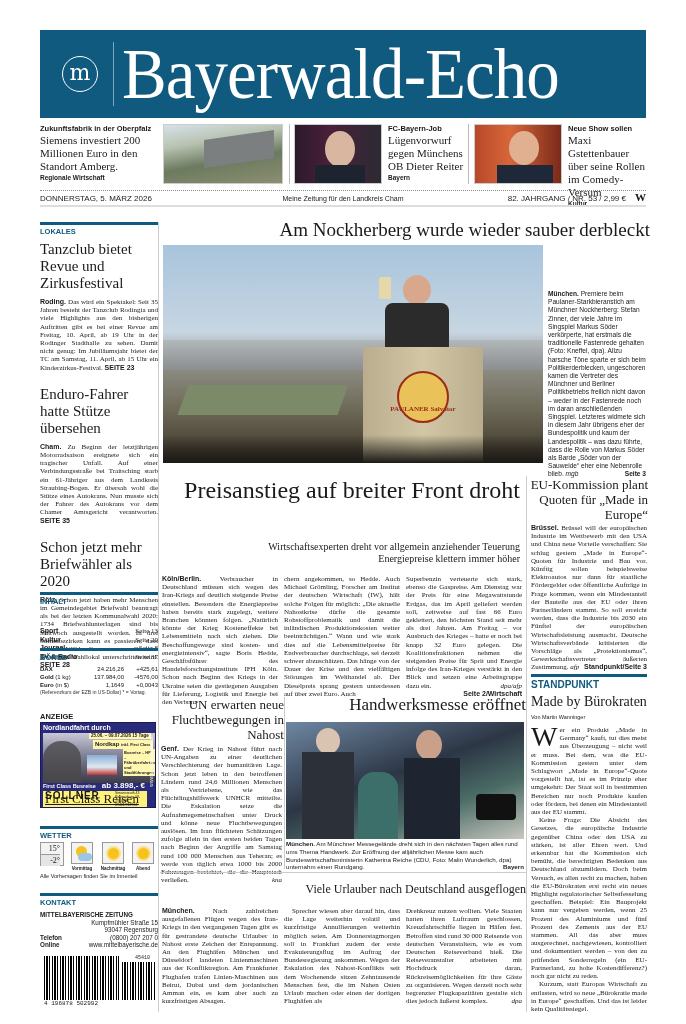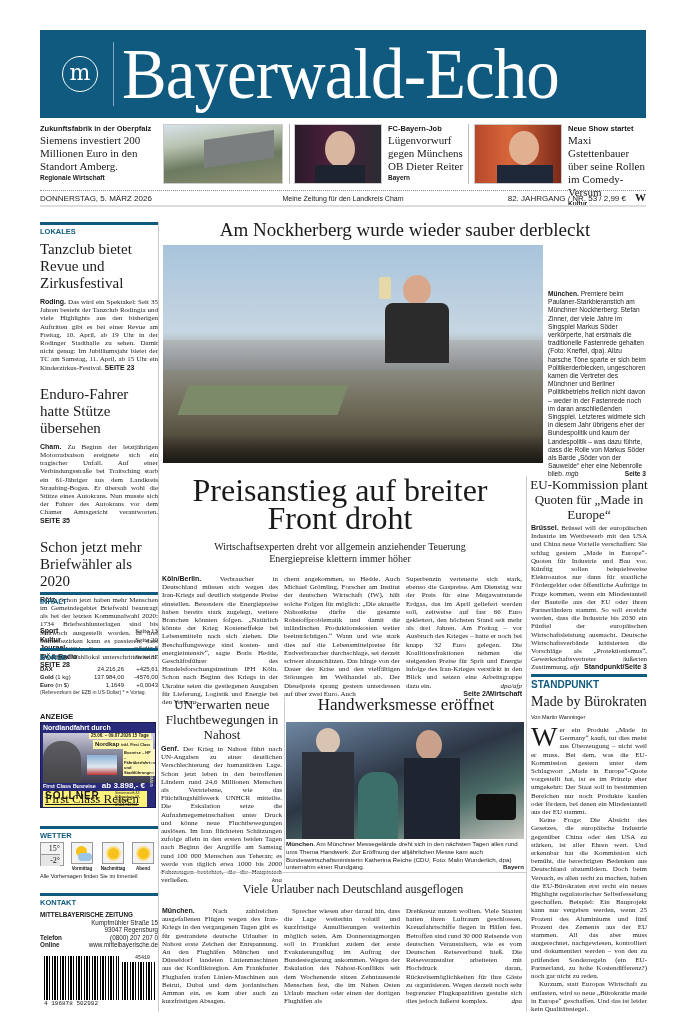--- a/index.html
+++ b/index.html
@@ -35,21 +35,21 @@
   .col-rule { width: 1px; background: #ccc; }
 
   .inh-row { font-family: "Liberation Sans", sans-serif; font-size: 7px; line-height: 8.5px; display: flex; justify-content: space-between; width: 118px; }
   .inh-row .r { font-family: "Liberation Serif", serif; }
   .boerse-row { font-family: "Liberation Sans", sans-serif; font-size: 6px; line-height: 8px; display: flex; width: 118px; }
   .boerse-row .n { width: 40px; }
   .boerse-row .v { width: 44px; text-align: right; }
   .boerse-row .c { width: 34px; text-align: right; }
 
   
-  .headline { font-family: "Liberation Serif", serif; text-align: center; }
+  .headline { font-family: "Liberation Serif", serif; text-align: right; }
   .caption { font-family: "Liberation Sans", sans-serif; font-size: 6.6px; line-height: 8.2px; }
 
   
   .photo-stage { background: linear-gradient(180deg, #a8c4dc 0%, #c7d6e2 40%, #8f8f86 55%, #6e6a58 75%, #3a3226 100%); }
   .photo-handwerk { background: linear-gradient(160deg, #6f87a3 0%, #2c3645 45%, #4b6c66 70%, #c8c8c0 100%); }
 
   .weather-box { border: 1px solid #999; background: #f3f3f3; }
   .barcode { background: repeating-linear-gradient(90deg, #000 0 1px, #fff 1px 2px, #000 2px 4px, #fff 4px 5px, #000 5px 6px, #fff 6px 8px); }
 </style>
 </head>
@@ -78,21 +78,21 @@
   <div class="teaser-kicker">FC-Bayern-Job</div>
   <div class="teaser-text">Lügenvorwurf gegen Münchens OB Dieter Reiter</div>
   <div class="teaser-dept">Bayern</div>
 </div>
 <div class="abs vrule" style="left:468px;top:124px;height:60px;"></div>
 <div class="abs teaser-img" style="left:474px;top:124px;width:88px;height:60px;background:linear-gradient(90deg,#b8482a 0%,#d8663a 40%,#7a2a1a 100%);">
   <div class="abs" style="left:34px;top:6px;width:30px;height:34px;border-radius:50%;background:#e0b090;"></div>
   <div class="abs" style="left:22px;top:40px;width:56px;height:20px;background:#1e2838;"></div>
 </div>
 <div class="abs" style="left:568px;top:124px;width:80px;">
-  <div class="teaser-kicker">Neue Show startet</div>
+  <div class="teaser-kicker">Neue Show sollen</div>
   <div class="teaser-text">Maxi Gstettenbauer über seine Rollen im Comedy-Versum</div>
   <div class="teaser-dept">Kultur</div>
 </div>
 
 <div id="dateline-rule-top" class="abs"></div>
 <div class="abs dateline" style="left:40px;">DONNERSTAG, 5. MÄRZ 2026</div>
 <div class="abs dateline" style="left:0;width:686px;text-align:center;font-size:7px;">Meine Zeitung für den Landkreis Cham</div>
 <div class="abs dateline" style="right:60px;">82. JAHRGANG / NR. 53 / 2,99 €</div>
 <div class="abs dateline" style="right:40px;top:192px;font-family:'Liberation Serif',serif;font-weight:bold;font-size:11px;">W</div>
 <div id="dateline-rule-bottom" class="abs"></div>
@@ -237,30 +237,34 @@
 
 <div class="abs col-rule" style="left:158px;top:222px;height:790px;"></div>
 
 <div class="abs headline" style="left:160px;top:218px;width:490px;font-size:19px;line-height:24px;">Am Nockherberg wurde wieder sauber derbleckt</div>
 <div class="abs photo-stage" style="left:163px;top:245px;width:380px;height:218px;overflow:hidden;">
   <div class="abs" style="left:0;top:95px;width:380px;height:30px;background:linear-gradient(180deg,#b0b4b6,#8d9094);opacity:.8;"></div>
   <div class="abs" style="left:20px;top:140px;width:160px;height:30px;background:#7c8a6a;transform:skewX(-20deg);"></div>
   <div class="abs" style="left:240px;top:30px;width:28px;height:30px;border-radius:50%;background:#d9a88c;"></div>
   <div class="abs" style="left:222px;top:58px;width:64px;height:60px;background:#2b2b2b;border-radius:8px 8px 0 0;"></div>
   <div class="abs" style="left:216px;top:32px;width:12px;height:22px;background:#e6d8a8;border-radius:2px;"></div>
+  <div class="abs" style="left:200px;top:102px;width:120px;height:116px;background:linear-gradient(90deg,#b9ad8e,#d2c6a4,#b9ad8e);">
+    <div class="abs" style="left:34px;top:24px;width:52px;height:52px;border-radius:50%;background:#e9c25a;border:2px solid #9b2c1a;"></div>
+    <div class="abs" style="left:20px;top:58px;width:80px;text-align:center;font-size:7px;font-weight:bold;color:#9b2c1a;">PAULANER Salvator</div>
+  </div>
   <div class="abs" style="left:0;top:190px;width:380px;height:28px;background:linear-gradient(180deg,rgba(0,0,0,0),#1c1a16);"></div>
 </div>
 <div class="abs caption" style="left:548px;top:290px;width:98px;">
   <span class="lead">München.</span>
   <span>Premiere beim Paulaner-Starkbieranstich am Münchner Nockherberg: Stefan Zinner, der viele Jahre im Singspiel Markus Söder verkörperte, hat erstmals die traditionelle Fastenrede gehalten (Foto: Kneffel, dpa). Allzu harsche Töne sparte er sich beim Politikerderblecken, ungeschoren kamen die Vertreter des Münchner und Berliner Politikbetriebs freilich nicht davon – weder in der Fastenrede noch im daran anschließenden Singspiel. Letzteres widmete sich in diesem Jahr übrigens eher der Bundespolitik und kaum der Landespolitik – was dazu führte, dass die Rolle von Markus Söder als Barde „Söder von der Sauweide“ eher eine Nebenrolle blieb.</span>
   <i>mgb</i>
   <span class="seite" style="float:right;">Seite 3</span>
 </div>
 
-<div class="abs headline" style="left:160px;top:476px;width:360px;font-size:32px;line-height:28px;">Preisanstieg auf breiter Front droht</div>
+<div class="abs headline" style="left:160px;top:476px;width:360px;font-size:24px;line-height:28px;">Preisanstieg auf breiter Front droht</div>
 <div class="abs headline" style="left:160px;top:541px;width:360px;font-size:10px;line-height:12px;">
   <div>Wirtschaftsexperten dreht vor allgemein anziehender Teuerung</div>
   <div>Energiepreise klettern immer höher</div>
 </div>
 <div class="abs body-text" style="left:162px;top:575px;width:116px;"><span class="lead">Köln/Berlin.</span> <span>Verbraucher in Deutschland müssen sich wegen des Iran-Kriegs auf deutlich steigende Preise einstellen. Besonders die Energiepreise haben bereits stark zugelegt, weitere Branchen könnten folgen. „Natürlich könnte der Krieg Kosteneffekte bei Lebensmitteln nach sich ziehen. Die Beschaffungswege sind kosten- und energieintensiv“, sagte Boris Hedde, Geschäftsführer des Handelsforschungsinstituts IFH Köln. Schon nach Beginn des Kriegs in der Ukraine seien die gestiegenen Ausgaben für Lieferung, Logistik und Energie bei den Verbrau-</span></div>
 <div class="abs body-text" style="left:284px;top:575px;width:116px;">chern angekommen, so Hedde. Auch Michael Grömling, Forscher am Institut der deutschen Wirtschaft (IW), hält solche Folgen für möglich: „Die aktuelle Nahostkrise dürfte die gesamte Rohstoffproblematik und damit die inländischen Produktionskosten weiter beeinträchtigen.“ Wann und wie stark dies auf die Lebensmittelpreise für Endverbraucher durchschlage, sei derzeit schwer abzuschätzen. Das hänge von der Dauer der Krise und den vielfältigen Störungen im Welthandel ab. Der Dieselpreis sprang gestern unterdessen auf über zwei Euro. Auch</div>
 <div class="abs body-text" style="left:406px;top:575px;width:116px;"><span>Superbenzin verteuerte sich stark, ebenso die Gaspreise. Am Dienstag war der Preis für eine Megawattstunde Erdgas, das im April geliefert werden soll, zeitweise auf fast 66 Euro geklettert, den höchsten Stand seit mehr als drei Jahren. Am Freitag – vor Ausbruch des Krieges – hatte er noch bei knapp 32 Euro gelegen. Die Koalitionsfraktionen nehmen die steigenden Preise für Sprit und Energie infolge des Iran-Krieges verstärkt in den Blick und setzen eine Arbeitsgruppe dazu ein.</span> <i style="float:right;">dpa/afp</i><div class="seite" style="text-align:right;clear:both;">Seite 2/Wirtschaft</div></div>
 
 <div class="abs col-rule" style="left:526px;top:476px;height:536px;"></div>
 

